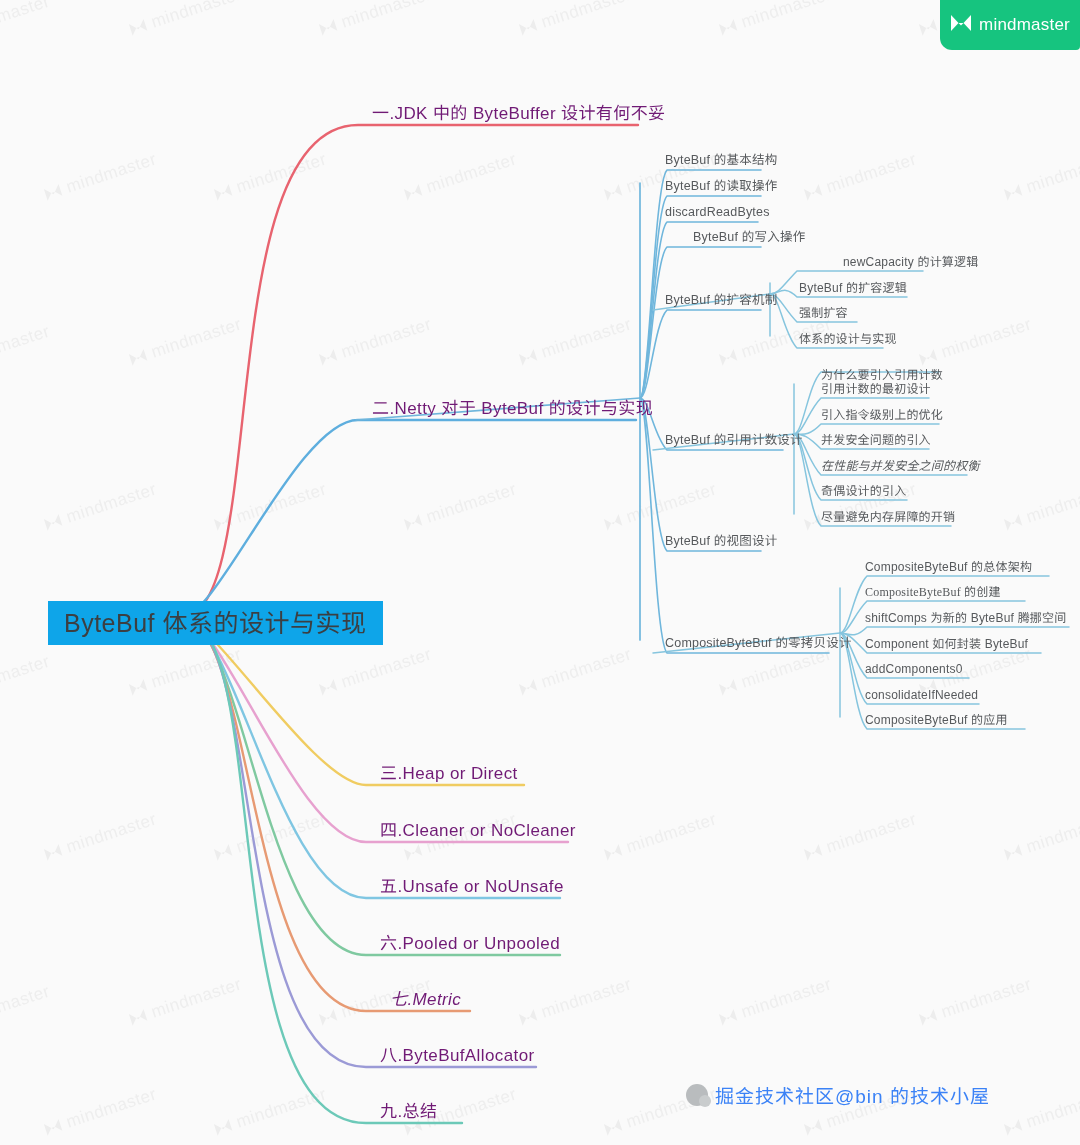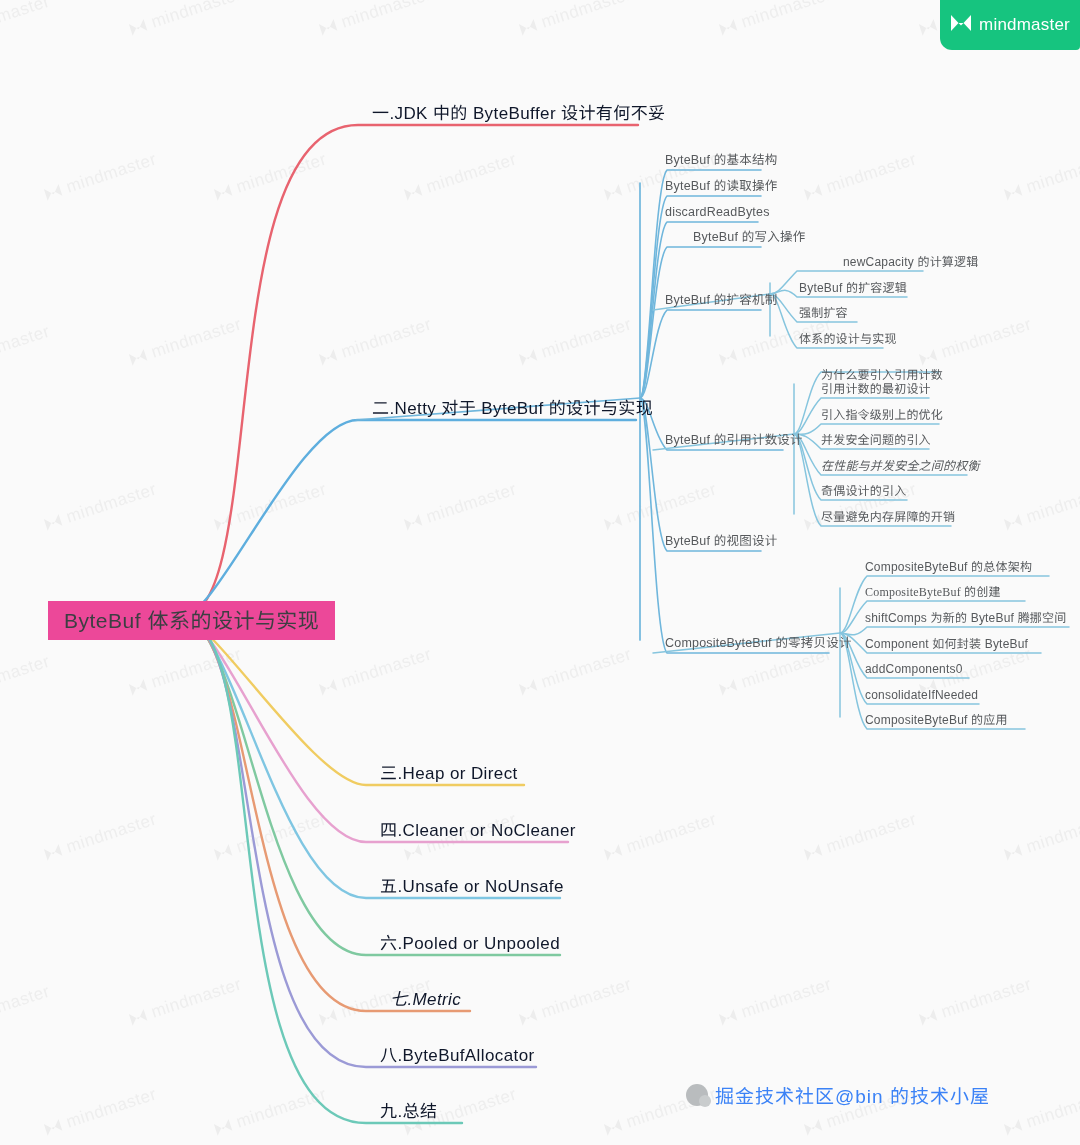--- a/index.html
+++ b/index.html
@@ -32,30 +32,30 @@
 
   
   .node{
     position:absolute;
     z-index:3;
     white-space:nowrap;
     color:#3e4043;
     line-height:1.2;
   }
   .root{
-    font-size:21px;
+    font-size:25px;
     color:#3c3f42;
     letter-spacing:.5px;
-    background:#ec4899;
+    background:#0ea5e9;
     padding:7px 16px;
     text-align:center;
   }
   .lvl1{
     font-size:17px;
-    color:#0f172a;
+    color:#701a75;
     letter-spacing:.4px;
     padding:3px 6px;
   }
   .lvl2{
     font-size:12.5px;
     color:#56595c;
     letter-spacing:.2px;
     padding:2px 4px;
   }
   .lvl3{

